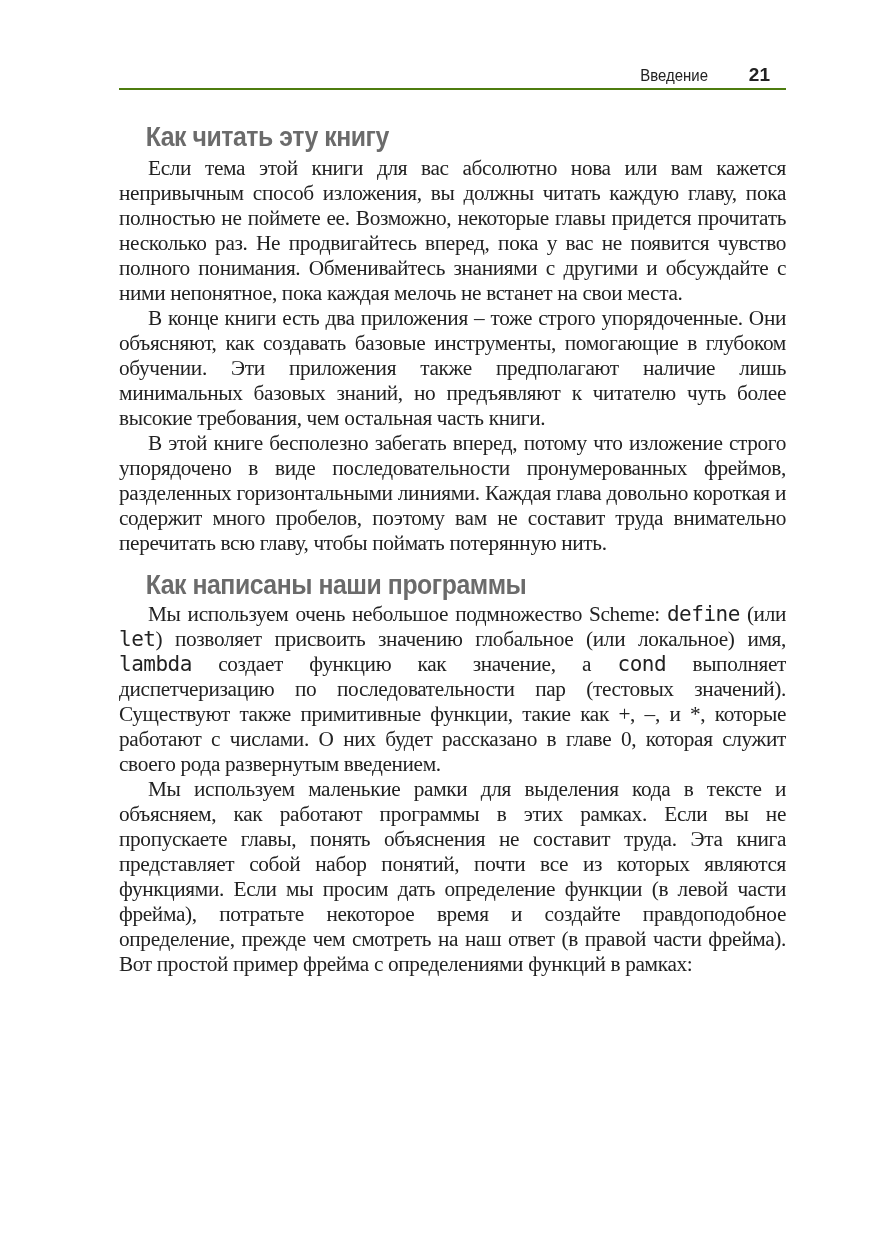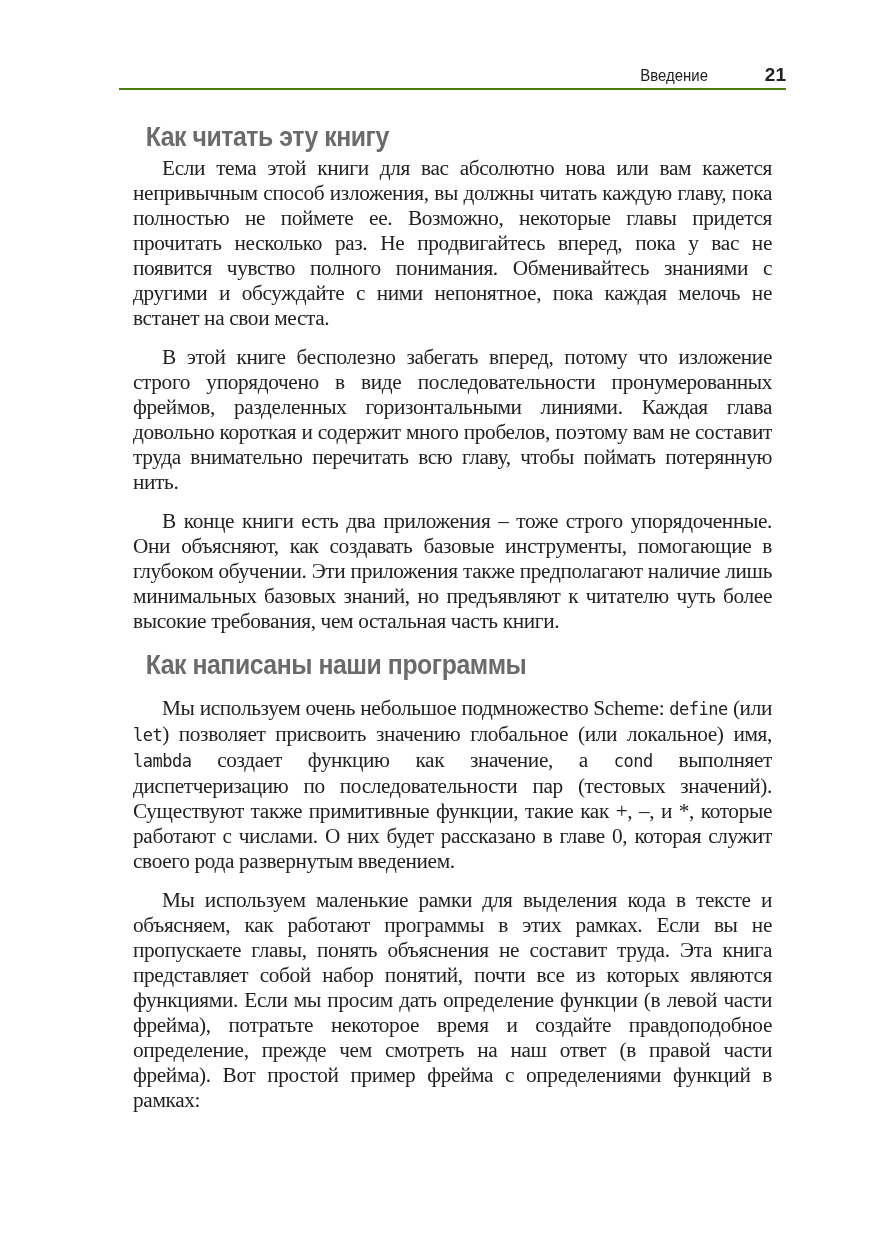--- a/index.html
+++ b/index.html
@@ -30,21 +30,21 @@
       right: 78px;
       top: 6px;
       font-family: "Liberation Sans", sans-serif;
       font-size: 17px;
       color: #222;
       transform: scaleX(0.88);
       transform-origin: right center;
     }
     .rh-page {
       position: absolute;
-      right: 0;
+      right: 16px;
       top: 4px;
       font-family: "Liberation Sans", sans-serif;
       font-weight: bold;
       font-size: 19px;
       color: #222;
     }
     h2 {
       font-family: "Liberation Sans", sans-serif;
       font-weight: bold;
       color: #6b6b6b;
@@ -55,47 +55,47 @@
       transform: scaleX(0.92);
       transform-origin: left center;
       line-height: 34px;
     }
     .h-first { margin-top: 30px; }
     .h-second { margin-top: 12px; }
     p {
       font-family: "Liberation Serif", serif;
       font-size: 21.3px;
       line-height: 25px;
-      margin: 14px;
+      margin: 0;
       text-indent: 29px;
       text-align: justify;
       letter-spacing: -0.35px;
       color: #222;
     }
     .sec1 p:first-of-type { margin-top: 2px; }
     code {
       font-family: "DejaVu Sans Mono", monospace;
-      font-size: 17px;
+      font-size: 21px;
       letter-spacing: -0.5px;
     }
   </style>
 </head>
 <body>
 
 <div class="page">
   <div class="running-head">
     <span class="rh-title">Введение</span>
     <span class="rh-page">21</span>
   </div>
 
   <div class="sec1">
     <h2 class="h-first">Как читать эту книгу</h2>
     <p>Если тема этой книги для вас абсолютно нова или вам кажется непривычным способ изложения, вы должны читать каждую главу, пока полностью не поймете ее. Возможно, некоторые главы придется прочитать несколько раз. Не продвигайтесь вперед, пока у вас не появится чувство полного понимания. Обменивайтесь знаниями с другими и обсуждайте с ними непонятное, пока каждая мелочь не встанет на свои места.</p>
+    <p>В конце книги есть два приложения – тоже строго упорядоченные. Они объясняют, как создавать базовые инструменты, помогающие в глубоком обучении. Эти приложения также предполагают наличие лишь минимальных базовых знаний, но предъявляют к читателю чуть более высокие требования, чем остальная часть книги.</p>
     <p>В этой книге бесполезно забегать вперед, потому что изложение строго упорядочено в виде последовательности пронумерованных фреймов, разделенных горизонтальными линиями. Каждая глава довольно короткая и содержит много пробелов, поэтому вам не составит труда внимательно перечитать всю главу, чтобы поймать потерянную нить.</p>
-    <p>В конце книги есть два приложения – тоже строго упорядоченные. Они объясняют, как создавать базовые инструменты, помогающие в глубоком обучении. Эти приложения также предполагают наличие лишь минимальных базовых знаний, но предъявляют к читателю чуть более высокие требования, чем остальная часть книги.</p>
   </div>
 
   <div class="sec2">
     <h2 class="h-second">Как написаны наши программы</h2>
     <p><span>Мы используем очень небольшое подмножество Scheme: </span><code>define</code><span> (или </span><code>let</code><span>) позволяет присвоить значению глобальное (или локальное) имя, </span><code>lambda</code><span> создает функцию как значение, а </span><code>cond</code><span> выполняет диспетчеризацию по последовательности пар (тестовых значений). Существуют также примитивные функции, такие как +, –, и *, которые работают с числами. О них будет рассказано в главе 0, которая служит своего рода развернутым введением.</span></p>
     <p>Мы используем маленькие рамки для выделения кода в тексте и объясняем, как работают программы в этих рамках. Если вы не пропускаете главы, понять объяснения не составит труда. Эта книга представляет собой набор понятий, почти все из которых являются функциями. Если мы просим дать определение функции (в левой части фрейма), потратьте некоторое время и создайте правдоподобное определение, прежде чем смотреть на наш ответ (в правой части фрейма). Вот простой пример фрейма с определениями функций в рамках:</p>
   </div>
 </div>
 
 </body></html>

